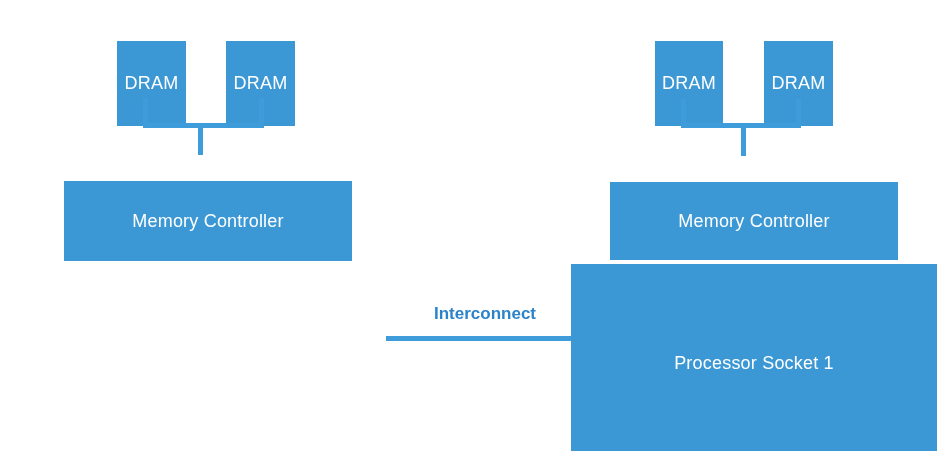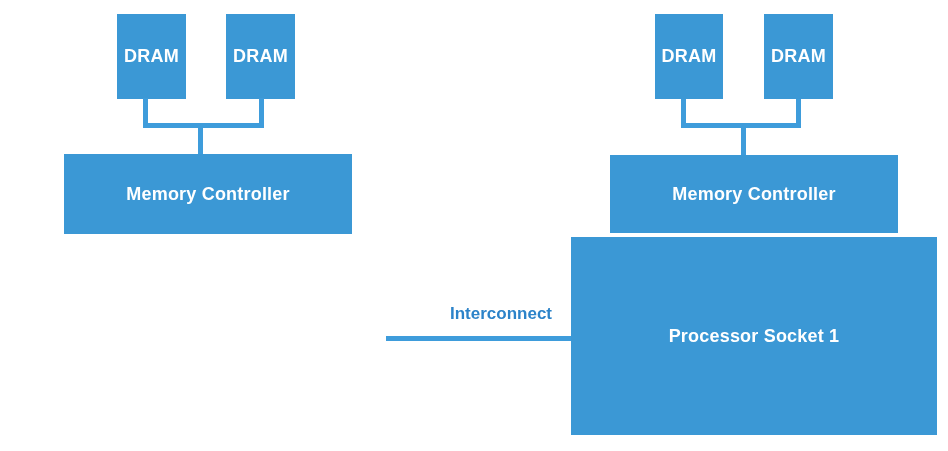--- a/index.html
+++ b/index.html
@@ -15,24 +15,25 @@
     background: var(--background, #ffffff);
     overflow: hidden;
   }
   .node {
     position: absolute;
     background: var(--node-fill, #3b98d5);
     color: var(--node-text, #ffffff);
     display: flex;
     align-items: center;
     justify-content: center;
-    font-weight: bold;
+    font-weight: normal;
     font-size: 18px;
     text-align: center;
     letter-spacing: 0.2px;
+    margin-top: 27px;
   }
   .connector {
     position: absolute;
     background: var(--connector, #3e9cdb);
   }
   
   .dram-l1   { left: 117px; top: 14px;  width: 69px;  height: 85px; }
   .dram-l2   { left: 226px; top: 14px;  width: 69px;  height: 85px; }
   .mc-left   { left: 64px;  top: 154px; width: 288px; height: 80px; font-size: 18px; }
   .socket0   { left: 20px;  top: 236px; width: 366px; height: 198px; }
@@ -48,21 +49,21 @@
   .conn-r-v1 { left: 681px; top: 99px;  width: 5px;   height: 29px; }
   .conn-r-v2 { left: 796px; top: 99px;  width: 5px;   height: 29px; }
   .conn-r-h  { left: 681px; top: 123px; width: 120px; height: 5px; }
   .conn-r-vc { left: 741px; top: 126px; width: 5px;   height: 30px; }
   
   .interconnect-line {
     left: 386px; top: 336px; width: 185px; height: 5px;
   }
   .interconnect-label {
     position: absolute;
-    left: 394px; top: 304px; width: 214px;
+    left: 378px; top: 304px; width: 214px;
     text-align: center;
     color: var(--interconnect-label, #2c83c9);
     font-weight: bold;
     font-size: 17px;
   }
 </style>
 </head>
 <body>
 
 <div id="diagram">

